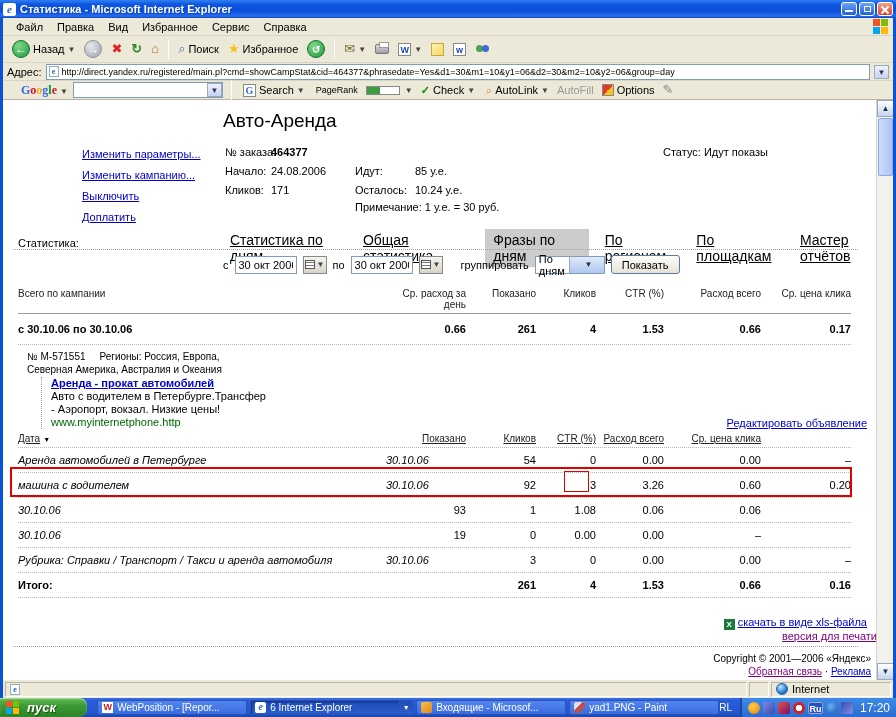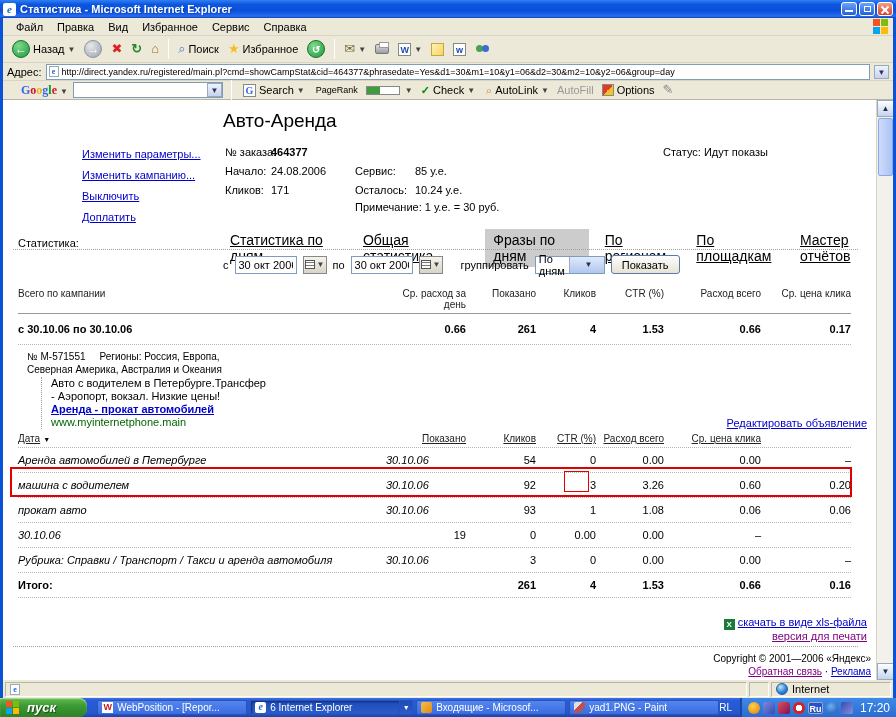--- a/index.html
+++ b/index.html
@@ -291,21 +291,21 @@
       <div><span class="link">Выключить</span></div>
       <div><span class="link">Доплатить</span></div>
     </div>
 
     <div class="abs" style="left:222px; top:46px;">№ заказа:</div>
     <div class="abs bold" style="left:268px; top:46px;">464377</div>
     <div class="abs" style="left:222px; top:65px;">Начало:</div>
     <div class="abs" style="left:268px; top:65px;">24.08.2006</div>
     <div class="abs" style="left:222px; top:84px;">Кликов:</div>
     <div class="abs" style="left:268px; top:84px;">171</div>
-    <div class="abs" style="left:352px; top:65px;">Сервис:</div>
+    <div class="abs" style="left:352px; top:65px;">Идут:</div>
     <div class="abs" style="left:412px; top:65px;">85 у.е.</div>
     <div class="abs" style="left:352px; top:84px;">Осталось:</div>
     <div class="abs" style="left:412px; top:84px;">10.24 у.е.</div>
     <div class="abs" style="left:352px; top:101px;">
       <span>Примечание:</span> <span>1 у.е. = 30 руб.</span>
     </div>
 
     <div class="abs status-text" style="left:660px; top:46px;">Статус: Идут показы</div>
 
     <div class="abs" style="left:15px; top:137px;">Статистика:</div>
@@ -359,23 +359,23 @@
         <div class="cell num bold">0.66</div>
         <div class="cell num bold">0.17</div>
       </div>
     </div>
 
     <div class="abs adtext" style="left:24px; top:250px; font-size:10px;">
       <span>№ M-571551</span>&nbsp;&nbsp;&nbsp;&nbsp;
       <span>Регионы: Россия, Европа, Северная Америка, Австралия и Океания</span>
     </div>
     <div class="abs ad-creative" style="left:38px; top:277px; width:235px;">
+      <div><span class="link bold">Аренда - прокат автомобилей</span></div>
       <div style="width:220px;">Авто с водителем в Петербурге.Трансфер - Аэропорт, вокзал. Низкие цены!</div>
-      <div><span class="link bold">Аренда - прокат автомобилей</span></div>
-      <div class="adurl">www.myinternetphone.main</div>
+      <div class="adurl">www.myinternetphone.http</div>
     </div>
     <div class="abs" style="right:26px; top:317px;"><span class="link">Редактировать объявление</span></div>
 
     <div class="abs" style="left:15px; top:332px; width:833px;">
       <div class="grid7" style="border-bottom:1px dotted #b5b5b5; padding-bottom:3px;">
         <div><span class="hlink">Дата</span> <span class="sortarrow">▼</span></div>
         <div class="num"><span class="hlink">Показано</span></div>
         <div class="num"><span class="hlink">Кликов</span></div>
         <div class="num"><span class="hlink">CTR (%)</span></div>
         <div class="num"><span class="hlink">Расход всего</span></div>
@@ -394,21 +394,20 @@
       <div class="grid7 prow">
         <div class="cell it">машина с водителем</div>
         <div class="cell it">30.10.06</div>
         <div class="cell num">92</div>
         <div class="cell num">3</div>
         <div class="cell num">3.26</div>
         <div class="cell num">0.60</div>
         <div class="cell num">0.20</div>
       </div>
       <div class="grid7 prow">
-        <div class="cell it">прокат авто</div>
         <div class="cell it">30.10.06</div>
         <div class="cell num">93</div>
         <div class="cell num">1</div>
         <div class="cell num">1.08</div>
         <div class="cell num">0.06</div>
         <div class="cell num">0.06</div>
       </div>
       <div class="grid7 prow">
         <div class="cell it">30.10.06</div>
         <div class="cell num">19</div>
@@ -434,21 +433,21 @@
         <div class="cell num bold">1.53</div>
         <div class="cell num bold">0.66</div>
         <div class="cell num bold">0.16</div>
       </div>
     </div>
 
     <div class="abs redbox-row" style="left:7px; top:367px; width:842px; height:30px;"></div>
     <div class="abs redbox-cell" style="left:561px; top:371px; width:25px; height:21px;"></div>
 
     <div class="abs" style="right:26px; top:516px;"><span class="xlsicon">X</span><span class="link">скачать в виде xls-файла</span></div>
-    <div class="abs" style="right:26px; top:530px;"><span class="plink">версия для печати</span></div>
+    <div class="abs" style="right:16px; top:530px;"><span class="plink">версия для печати</span></div>
     <div class="abs dotline" style="left:10px; top:546px; width:845px;"></div>
     <div class="abs" style="right:22px; top:553px; font-size:10px;">Copyright © 2001—2006 «Яндекс»</div>
     <div class="abs" style="right:22px; top:566px; font-size:10px;">
       <span class="plink">Обратная связь</span>
       <span> · </span>
       <span class="link">Реклама</span>
     </div>
 
     <div class="scrollbar">
       <div class="sb-btn">▲</div>

